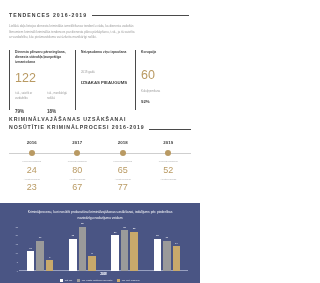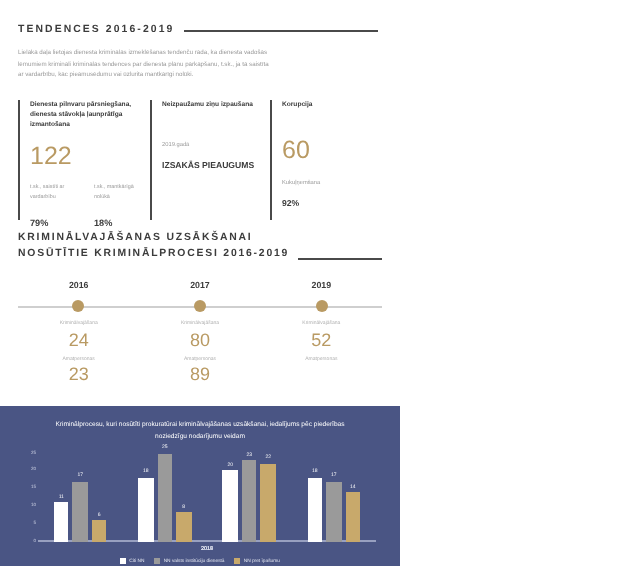--- a/index.html
+++ b/index.html
@@ -206,23 +206,33 @@
       </div>
 
       <div class="yr">
         <div class="yr-label">2017</div>
         <div class="dotline">
           <span class="dot"></span>
         </div>
         <div class="mini-lbl">Kriminālvajāšana</div>
         <div class="big-val">80</div>
         <div class="mini-lbl2">Amatpersonas</div>
-        <div class="big-val2">89</div>
-      </div>
-
+        <div class="big-val2">67</div>
+      </div>
+
+      <div class="yr">
+        <div class="yr-label">2018</div>
+        <div class="dotline">
+          <span class="dot"></span>
+        </div>
+        <div class="mini-lbl">Kriminālvajāšana</div>
+        <div class="big-val">65</div>
+        <div class="mini-lbl2">Amatpersonas</div>
+        <div class="big-val2">77</div>
+      </div>
 
       <div class="yr">
         <div class="yr-label">2019</div>
         <div class="dotline">
           <span class="dot"></span>
         </div>
         <div class="mini-lbl">Kriminālvajāšana</div>
         <div class="big-val">52</div>
         <div class="mini-lbl2">Amatpersonas</div>
       </div>

